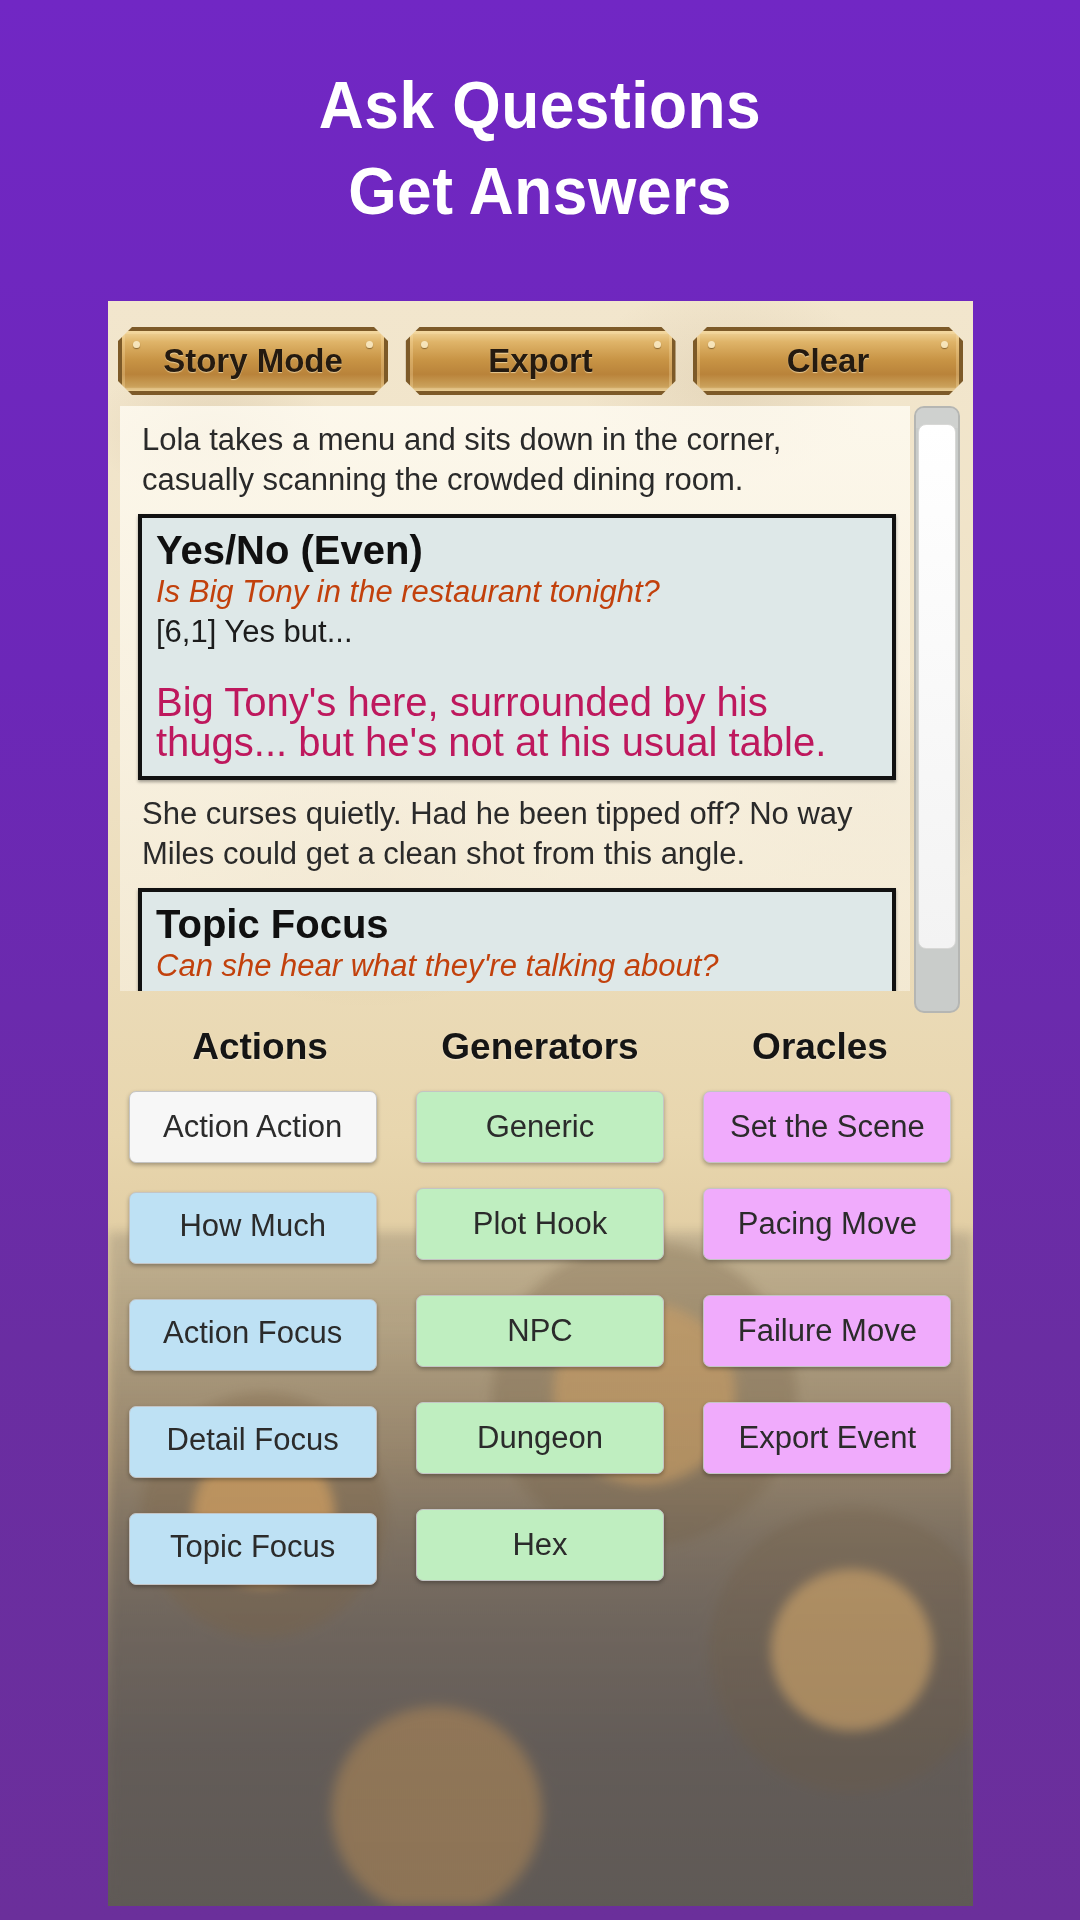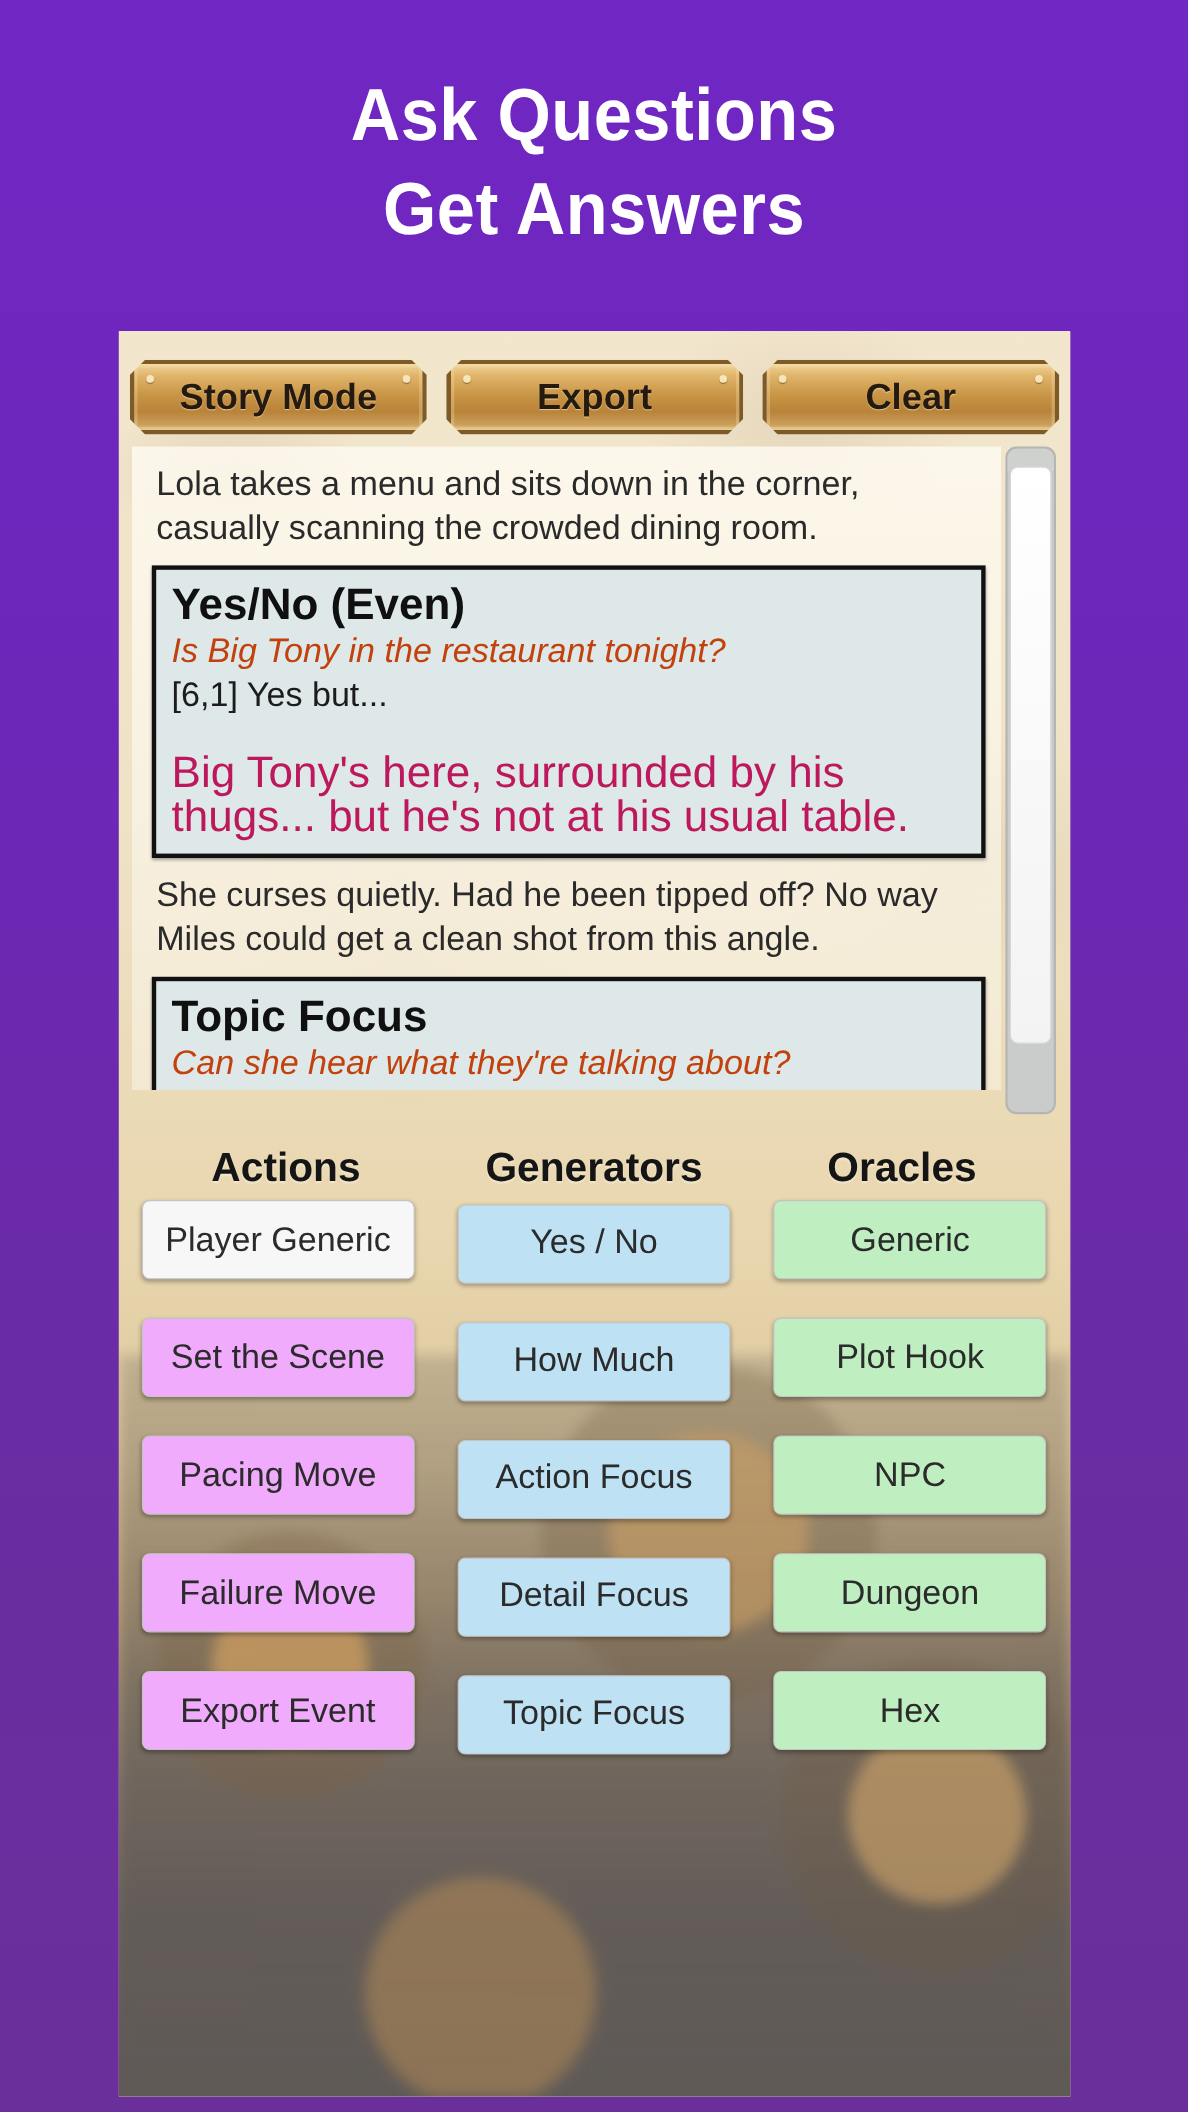--- a/index.html
+++ b/index.html
@@ -118,21 +118,20 @@
   .scroll-thumb {
     position:absolute; left:2px; right:2px; top:16px; height:525px;
     background:linear-gradient(180deg,#ffffff,#f3f3f3);
     border:1px solid #d8d8d6; border-radius:8px;
   }
 
   
   .colheads {
     position:absolute; left:12px; top:725px; width:840px;
     display:flex;
-    margin-top:15px;
   }
   .colhead {
     flex:1; text-align:center;
     font-size:37px; font-weight:bold; color:#151515;
     text-shadow:0 1px 2px rgba(255,250,235,.5);
   }
 
   
   .grid {
     position:absolute; left:12px; top:790px; width:840px;
@@ -209,24 +208,21 @@
 
     <div class="colheads">
       <div class="colhead">Actions</div>
       <div class="colhead">Generators</div>
       <div class="colhead">Oracles</div>
     </div>
 
     <div class="grid">
 
       <div class="cell">
-          <div class="gbtn neutral">Player Generic</div>
-        </div>
-      <div class="cell">
-          <div class="gbtn oracle">Yes / No</div>
+          <div class="gbtn neutral">Action Action</div>
         </div>
       <div class="cell">
           <div class="gbtn gen">Generic</div>
         </div>
 
       <div class="cell">
           <div class="gbtn action">Set the Scene</div>
         </div>
       <div class="cell">
           <div class="gbtn oracle">How Much</div>

